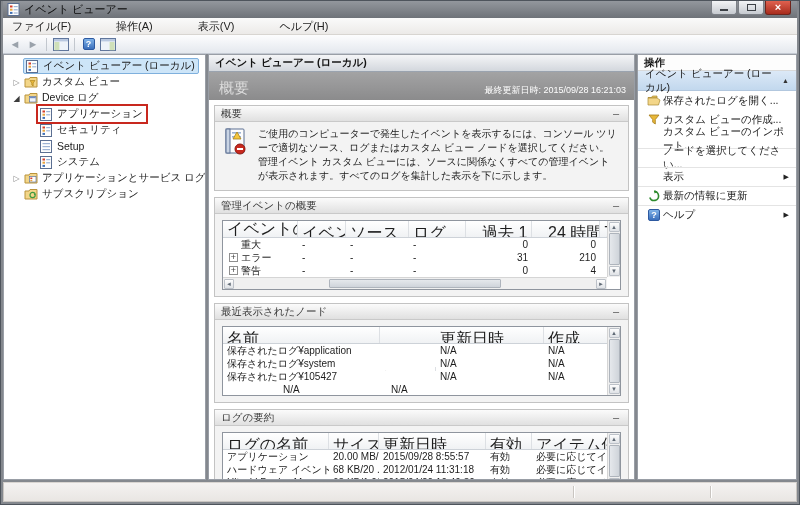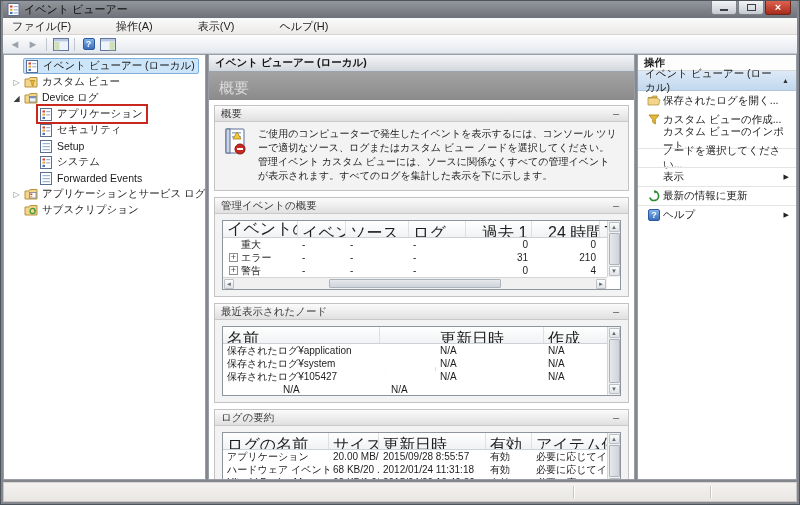--- a/index.html
+++ b/index.html
@@ -294,33 +294,20 @@
                 <rect x="3" y="2.5" width="2.5" height="2" fill="#d43c2a"></rect>
                 <rect x="3" y="5.7" width="2.5" height="2" fill="#e8a33d"></rect>
                 <rect x="3" y="8.9" width="2.5" height="2" fill="#3f6fb5"></rect>
                 <rect x="6.7" y="3" width="4" height="1.2" fill="#9db3d4"></rect>
                 <rect x="6.7" y="6.2" width="4" height="1.2" fill="#9db3d4"></rect>
               </svg>
           </span>
           <span>システム</span>
         </span>
       </div>
-      <div class="trow lvl1">
-        <span class="row-inner">
-          <span class="ticon">
-            <svg width="14" height="13" viewBox="0 0 13 13">
-                <rect x="1" y="0.5" width="11" height="12" fill="#fdfdfd" stroke="#5b6f92"></rect>
-                <rect x="3" y="3" width="7.5" height="1.2" fill="#9db3d4"></rect>
-                <rect x="3" y="6" width="7.5" height="1.2" fill="#9db3d4"></rect>
-                <rect x="3" y="9" width="7.5" height="1.2" fill="#9db3d4"></rect>
-              </svg>
-          </span>
-          <span>Forwarded Events</span>
-        </span>
-      </div>
       <div class="trow lvl0">
         <span class="expander">▷</span>
         <span class="row-inner">
           <span class="ticon">
             <svg width="14" height="12" viewBox="0 0 14 12">
                 <path d="M1 3 L5 3 L6 1.5 L13 1.5 L13 11 L1 11 Z" fill="#f3d689" stroke="#b9933c"></path>
                 <rect x="5.5" y="4.5" width="6.5" height="5.5" fill="#fdfdfd" stroke="#60769c" stroke-width="0.7"></rect>
                 <rect x="6.3" y="5.5" width="2" height="1.5" fill="#d43c2a"></rect>
                 <rect x="6.3" y="7.8" width="2" height="1.5" fill="#e8a33d"></rect>
               </svg>
@@ -340,20 +327,21 @@
           </span>
           <span>サブスクリプション</span>
         </span>
       </div>
     </div>
 
     <div class="pane center">
       <div class="mmc-header">イベント ビューアー (ローカル)</div>
       <div class="banner">
         <span class="btitle">概要</span>
+        <span class="bupdated">最終更新日時: 2015/09/28 16:21:03</span>
       </div>
       <div class="content">
 
         <div class="section">
           <div class="section-h">
             <span>概要</span>
             <span class="collapse">–</span>
           </div>
           <div class="ov-body">
             <span>

